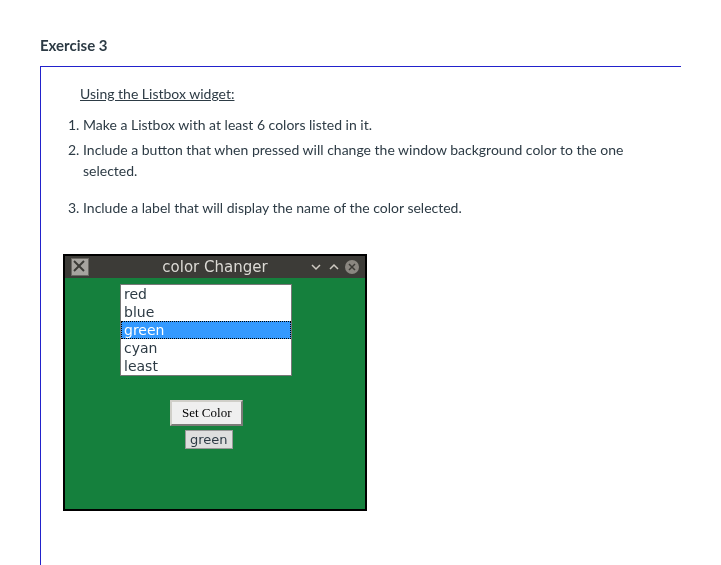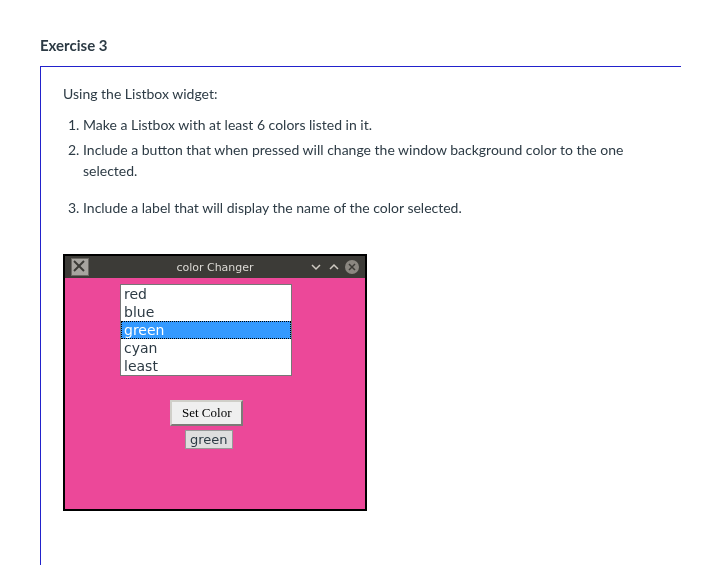--- a/index.html
+++ b/index.html
@@ -16,21 +16,22 @@
     margin: 16px 0 12px 0;
   }
   .outer-box {
     border: 1px solid #2222cc;
     border-right: none;
     padding: 18px 22px 30px 22px;
     min-height: 480px;
     position: relative;
   }
   .intro {
-    margin: 0 0 12px 0;
+    margin: 0 0 12px 17px;
+    text-decoration: underline;
   }
   ol.steps {
     margin: 0 0 36px 20px;
     padding: 0;
   }
   ol.steps li {
     margin: 4px 0;
     line-height: 1.5;
   }
   .step-gap { margin-top: 16px !important; }
@@ -41,21 +42,21 @@
     border: 2px solid #000;
     margin-top: 10px;
   }
   .tk-titlebar {
     background: #3c3b37;
     color: #dcdad5;
     height: 22px;
     display: flex;
     align-items: center;
     position: relative;
-    font-size: 11px;
+    font-size: 15px;
     font-family: "DejaVu Sans", Arial, sans-serif;
   }
   .tk-titlebar .app-icon {
     width: 16px; height: 16px;
     margin: 0 6px;
     background: #a7a49f;
     border: 1px solid #6b6863;
     display: inline-block;
     position: relative;
   }
@@ -155,21 +156,21 @@
           </svg>
       </span>
       <span class="wbtn close">
         <svg width="10" height="10" viewBox="0 0 10 10">
             <line x1="2" y1="2" x2="8" y2="8" stroke="#3c3b37" stroke-width="1.5"></line>
             <line x1="8" y1="2" x2="2" y2="8" stroke="#3c3b37" stroke-width="1.5"></line>
           </svg>
       </span>
     </div>
 
-    <div class="tk-canvas" style="background:#ec4899;">
+    <div class="tk-canvas" style="background:#15803d;">
       <div class="tk-listbox">
         <div class="lb-item">red</div>
         <div class="lb-item">blue</div>
         <div class="lb-item selected">green</div>
         <div class="lb-item">cyan</div>
         <div class="lb-item">least</div>
       </div>
 
       <button class="tk-btn">Set Color</button>
 

